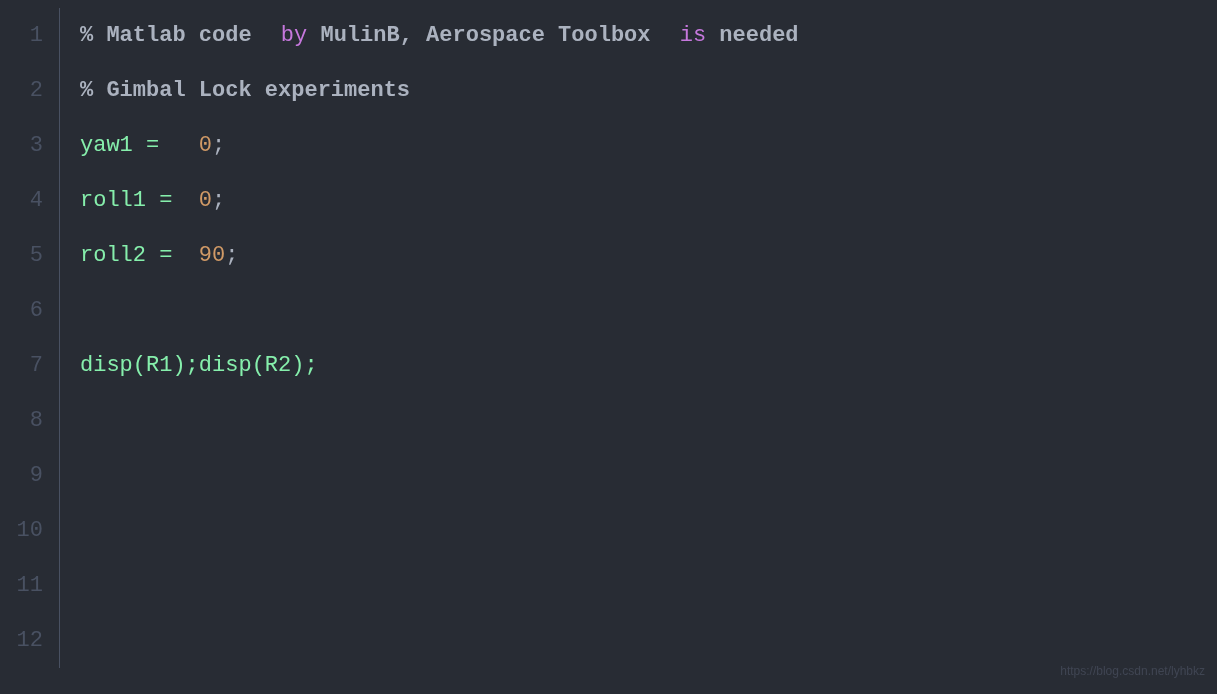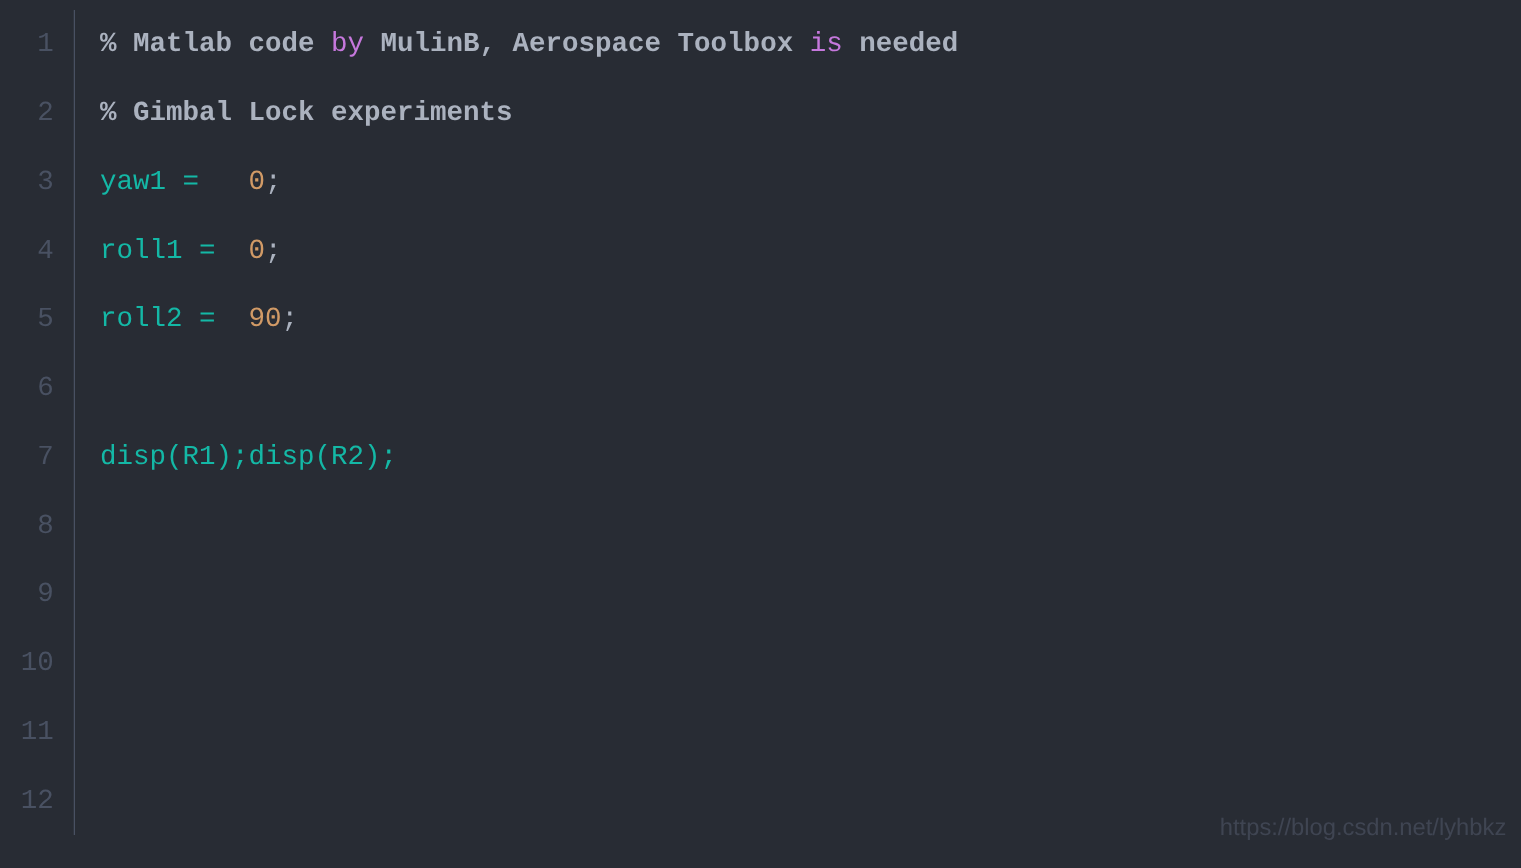--- a/index.html
+++ b/index.html
@@ -37,30 +37,30 @@
     .code-content {
       padding-left: 20px;
       flex: 1;
     }
     .code-line {
       height: 55px;
       line-height: 55px;
       white-space: pre;
     }
     .comment { color: #abb2bf; font-weight: bold; }
-    .keyword { color: #c678dd; }
+    .keyword { color: #c678dd; margin-left: 16px; }
     .operator { color: #abb2bf; }
     .number { color: #d19a66; }
-    .identifier { color: #14b8a6; }
+    .identifier { color: #86efac; }
     .watermark {
       position: absolute;
       bottom: 8px;
       right: 12px;
       color: #4a5060;
-      font-size: 19px;
+      font-size: 12px;
       font-family: 'Microsoft YaHei', sans-serif;
       opacity: 0.7;
     }
   </style>
 </head>
 <body>
 
 <div class="code-container">
   <div class="line-numbers">
     <div>1</div>

